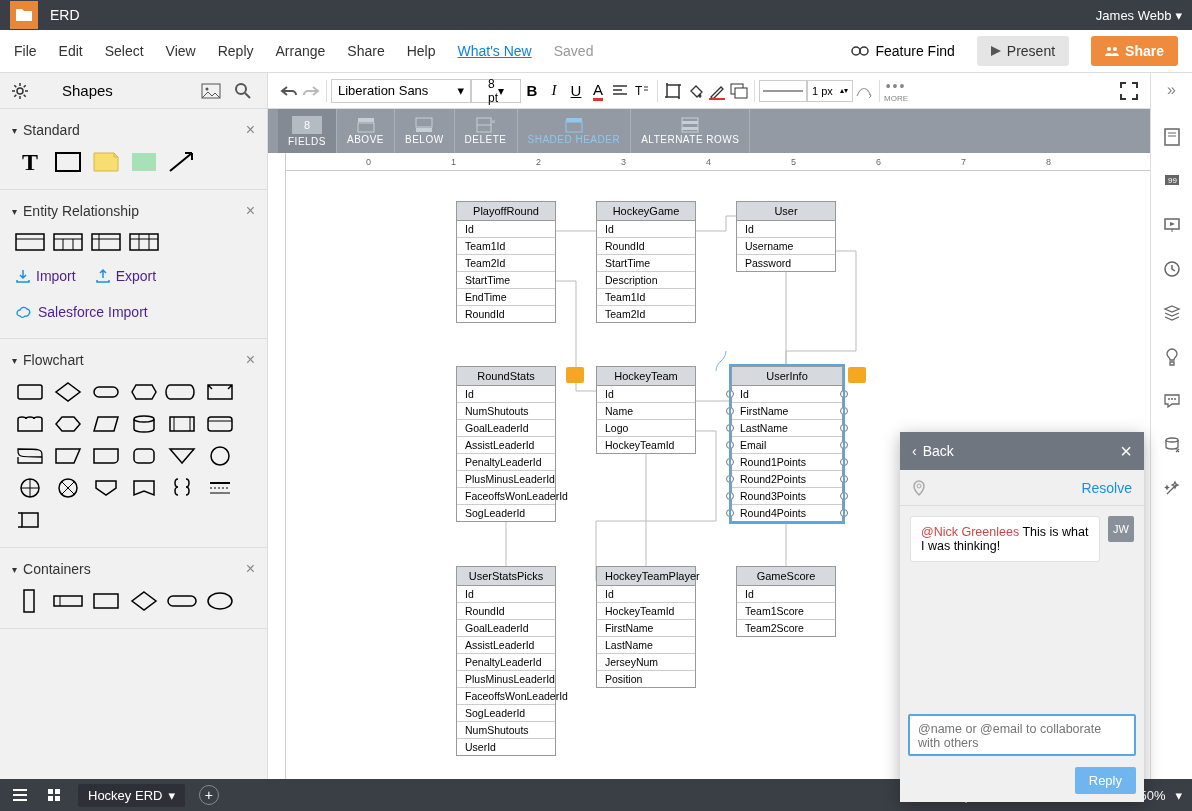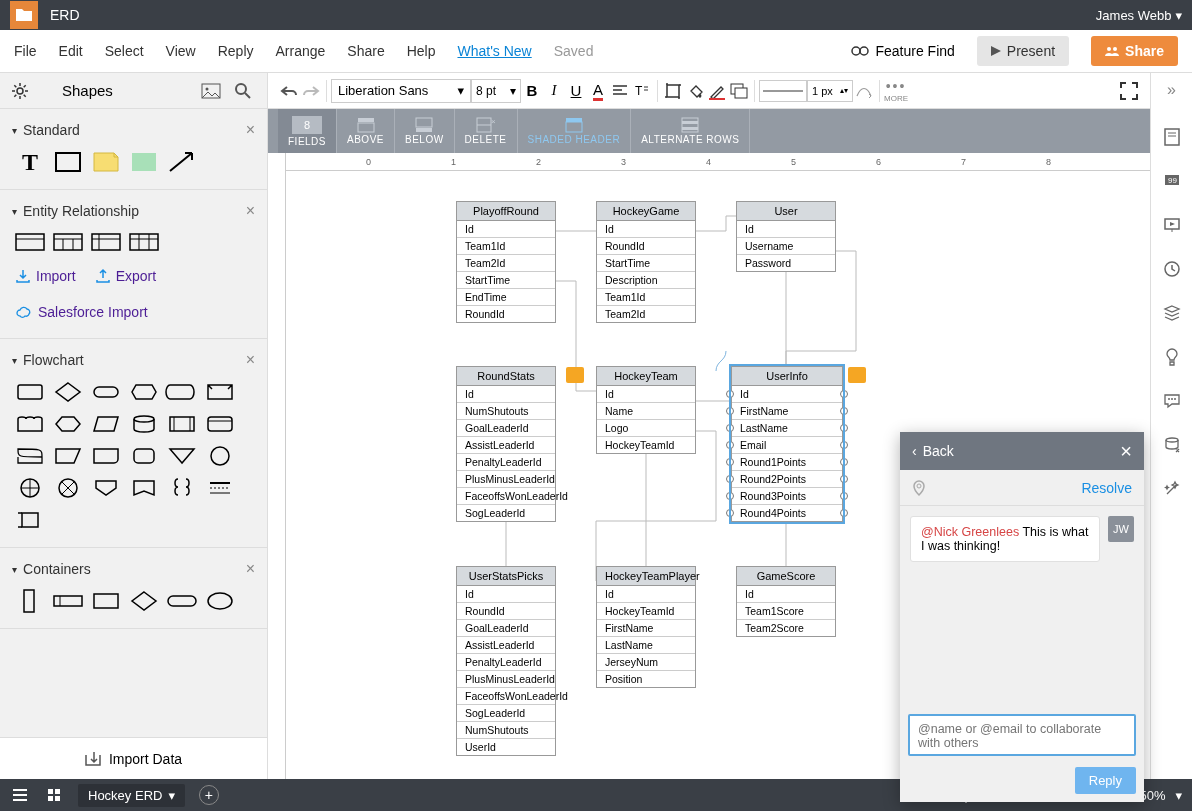--- a/index.html
+++ b/index.html
@@ -41,21 +41,21 @@
 .panel-links { display: flex; flex-wrap: wrap; gap: 20px 20px; padding: 8px 16px; color: #4c1d95; font-size: 14px; text-align: center; }
 .panel-links .link-item { display: flex; align-items: center; gap: 6px; cursor: pointer; }
 
 .import-data-btn { margin-top: auto; height: 42px; border-top: 1px solid #ddd; background: #fff; display: flex; align-items: center; justify-content: center; gap: 8px; font-size: 14px; cursor: pointer; }
 
 
 .canvas-area { flex: 1; display: flex; flex-direction: column; background: #eaeaea; min-width: 0; }
 .toolbar { height: 36px; background: #fff; border-bottom: 1px solid #ddd; display: flex; align-items: center; padding: 0 10px; gap: 0; }
 .toolbar .sep { width: 1px; height: 22px; background: #ddd; margin: 0 4px; }
 .toolbar .font-select { height: 24px; border: 1px solid #ccc; padding: 2px 6px; font-size: 13px; width: 140px; display: flex; align-items: center; justify-content: space-between; background: #fff; }
-.toolbar .pt-select { height: 24px; border: 1px solid #ccc; padding: 2px 4px; font-size: 12px; width: 50px; display: flex; align-items: center; justify-content: space-between; background: #fff; }
+.toolbar .pt-select { height: 24px; border: 1px solid #ccc; padding: 2px 16px; font-size: 12px; width: 50px; display: flex; align-items: center; justify-content: space-between; background: #fff; }
 .toolbar .tb-btn { width: 22px; height: 22px; display: flex; align-items: center; justify-content: center; cursor: pointer; font-size: 15px; }
 .toolbar .line-style { width: 48px; height: 22px; border: 1px solid #ccc; background: #fff; display: flex; align-items: center; justify-content: center; }
 .toolbar .px-select { height: 22px; border: 1px solid #ccc; padding: 0 4px; font-size: 11px; width: 46px; display: flex; align-items: center; background: #fff; }
 
 
 .ctx-toolbar { height: 44px; background: #939aa3; display: flex; align-items: stretch; padding: 0 10px; color: #fff; font-size: 10px; }
 .ctx-item { display: flex; flex-direction: column; align-items: center; justify-content: center; padding: 0 10px; gap: 2px; border-right: 1px solid #aab0b8; cursor: pointer; }
 .ctx-item.fields { background: #838a94; }
 .ctx-item.fields input { width: 30px; height: 18px; font-size: 11px; text-align: center; border: none; background: #b5bbc3; color: #fff; }
 .ctx-item .lbl { letter-spacing: 0.5px; }
@@ -461,26 +461,20 @@
             </svg>
           </div>
         <div class="shape-item">
             <svg>
               <ellipse cx="14" cy="11" rx="12" ry="8" fill="none" stroke="#000" stroke-width="1.5"></ellipse>
             </svg>
           </div>
       </div>
     </div>
 
-    <div class="import-data-btn">
-      <svg width="16" height="14">
-          <path d="M1 3v10h14V3M6 7l3 3 3-3M9 0v10" fill="none" stroke="#555" stroke-width="1.5"></path>
-        </svg>
-      <span>Import Data</span>
-    </div>
   </div>
 
   <div class="canvas-area">
 
     <div class="toolbar">
       <div class="tb-btn">
           <svg width="16" height="12">
             <path d="M6 2L1 6l5 4M1 6h10a4 4 0 014 4" fill="none" stroke="#555" stroke-width="2"></path>
           </svg>
         </div>

